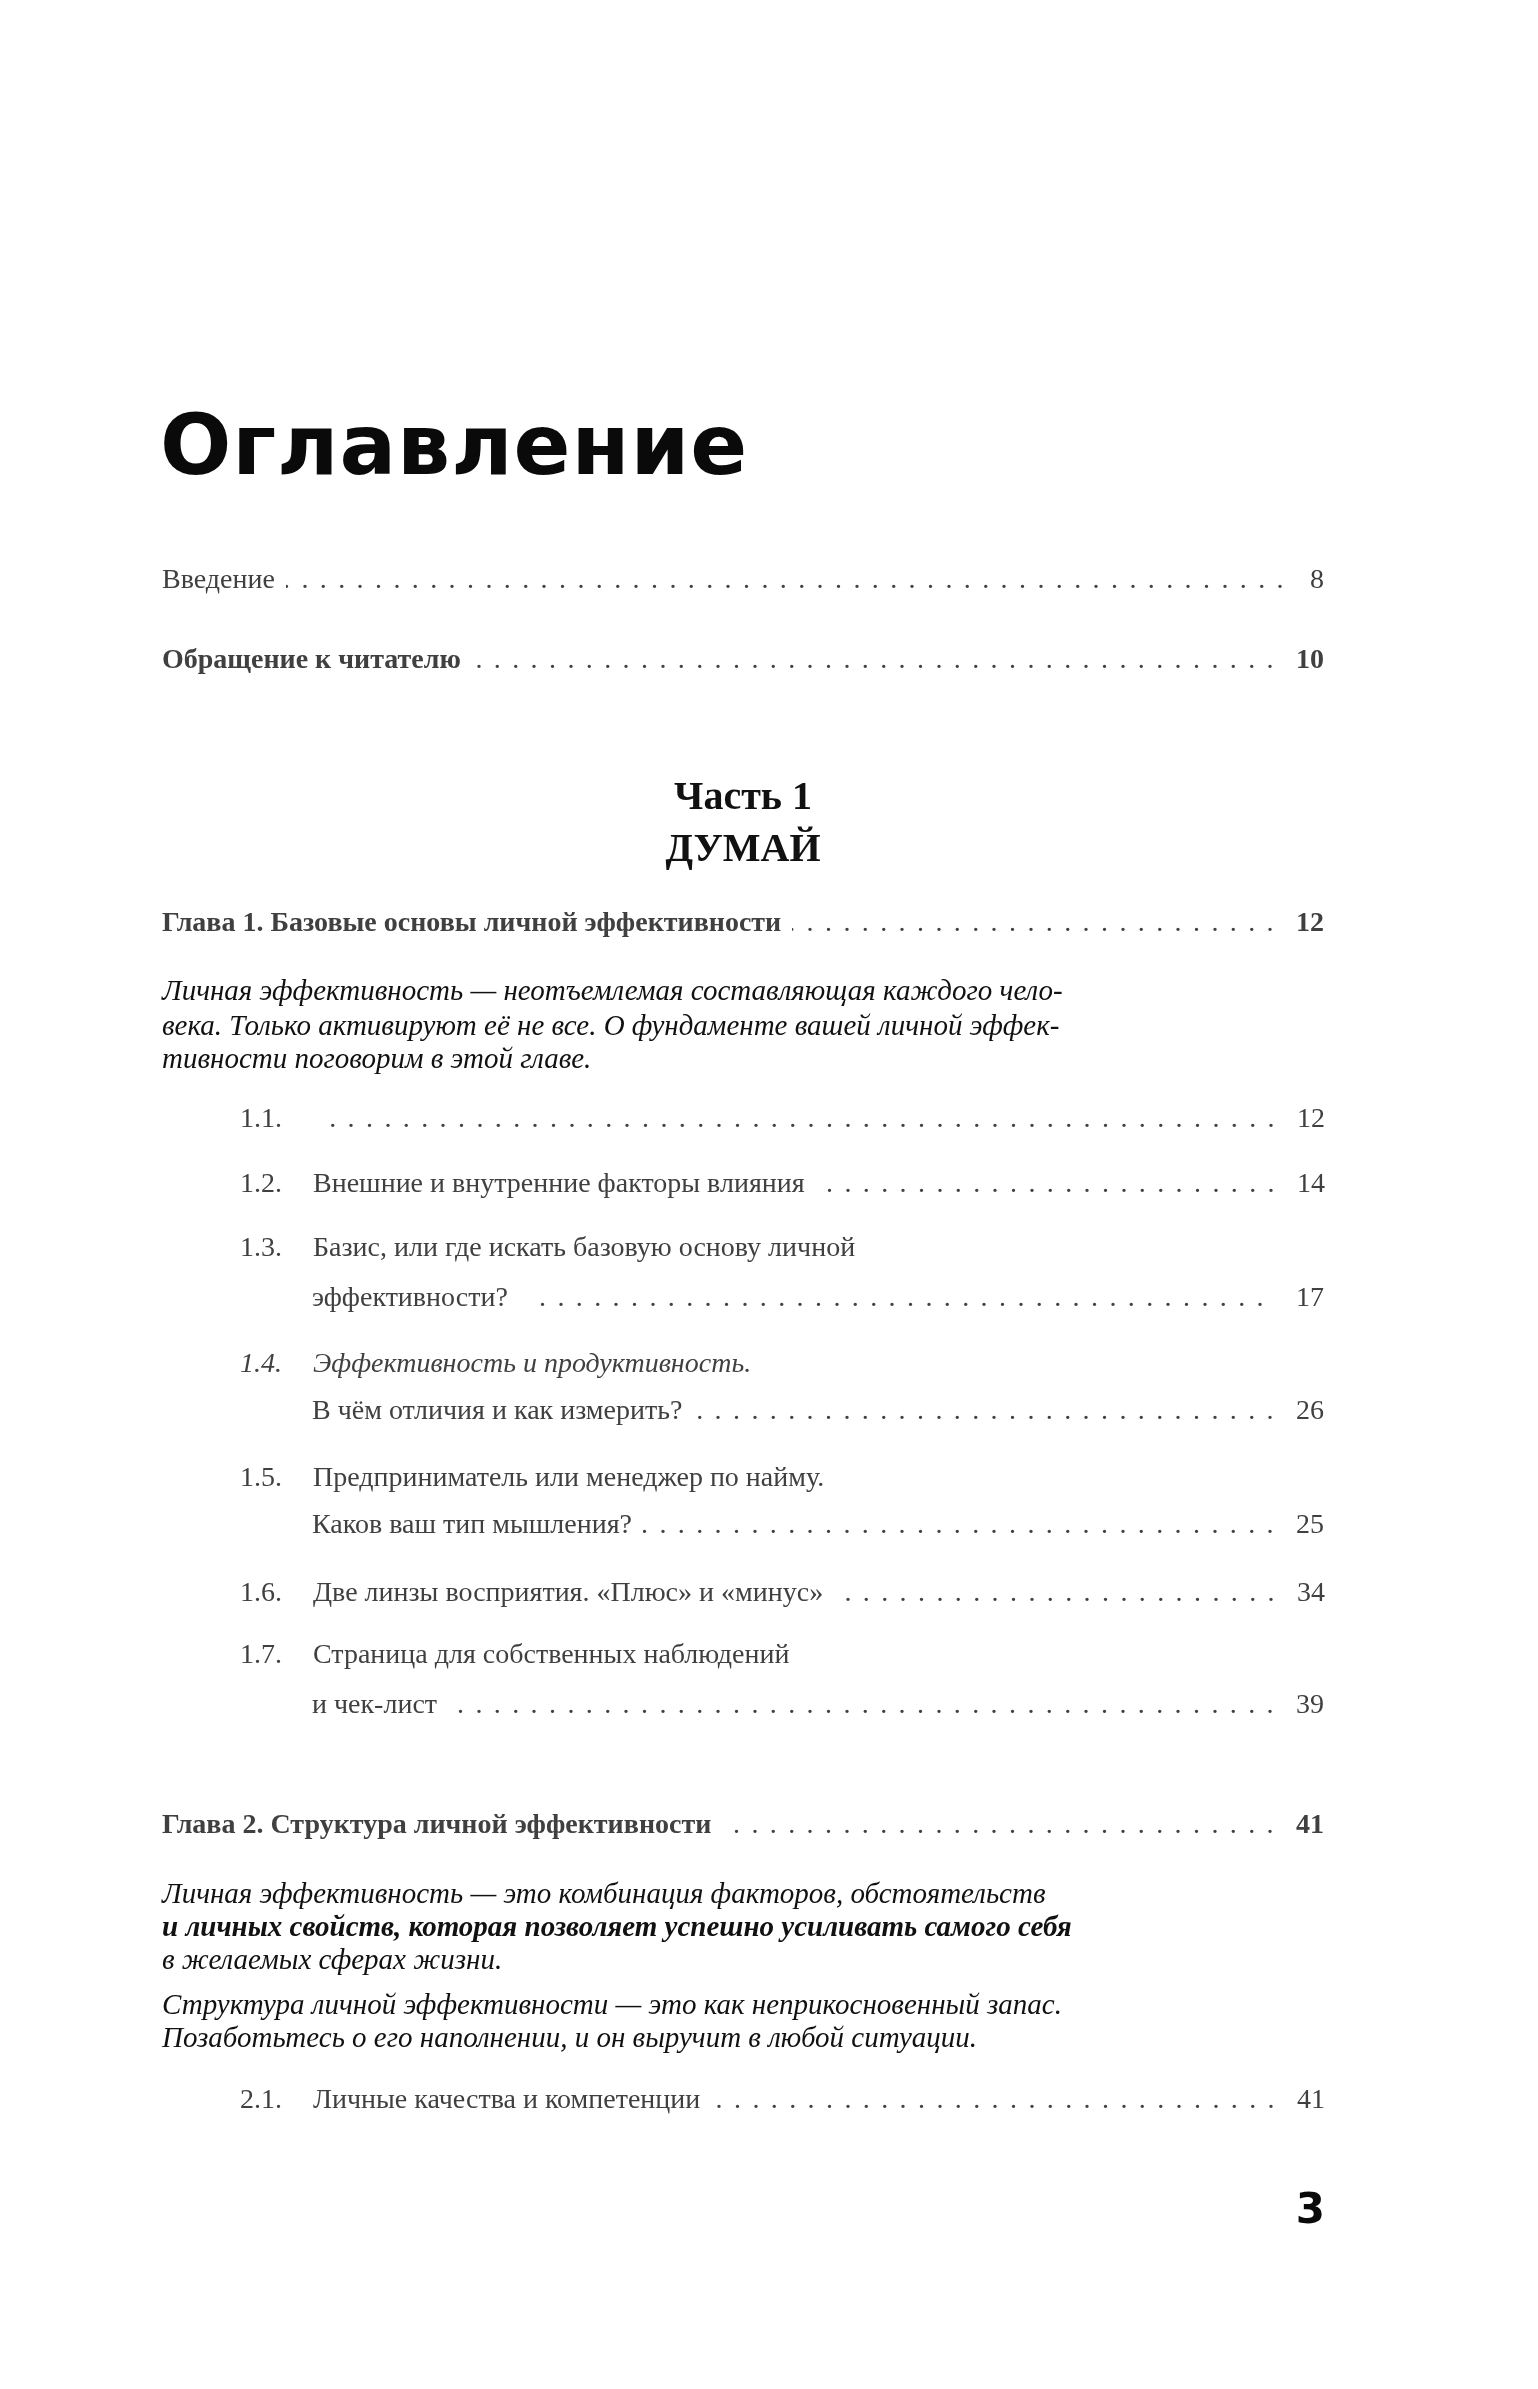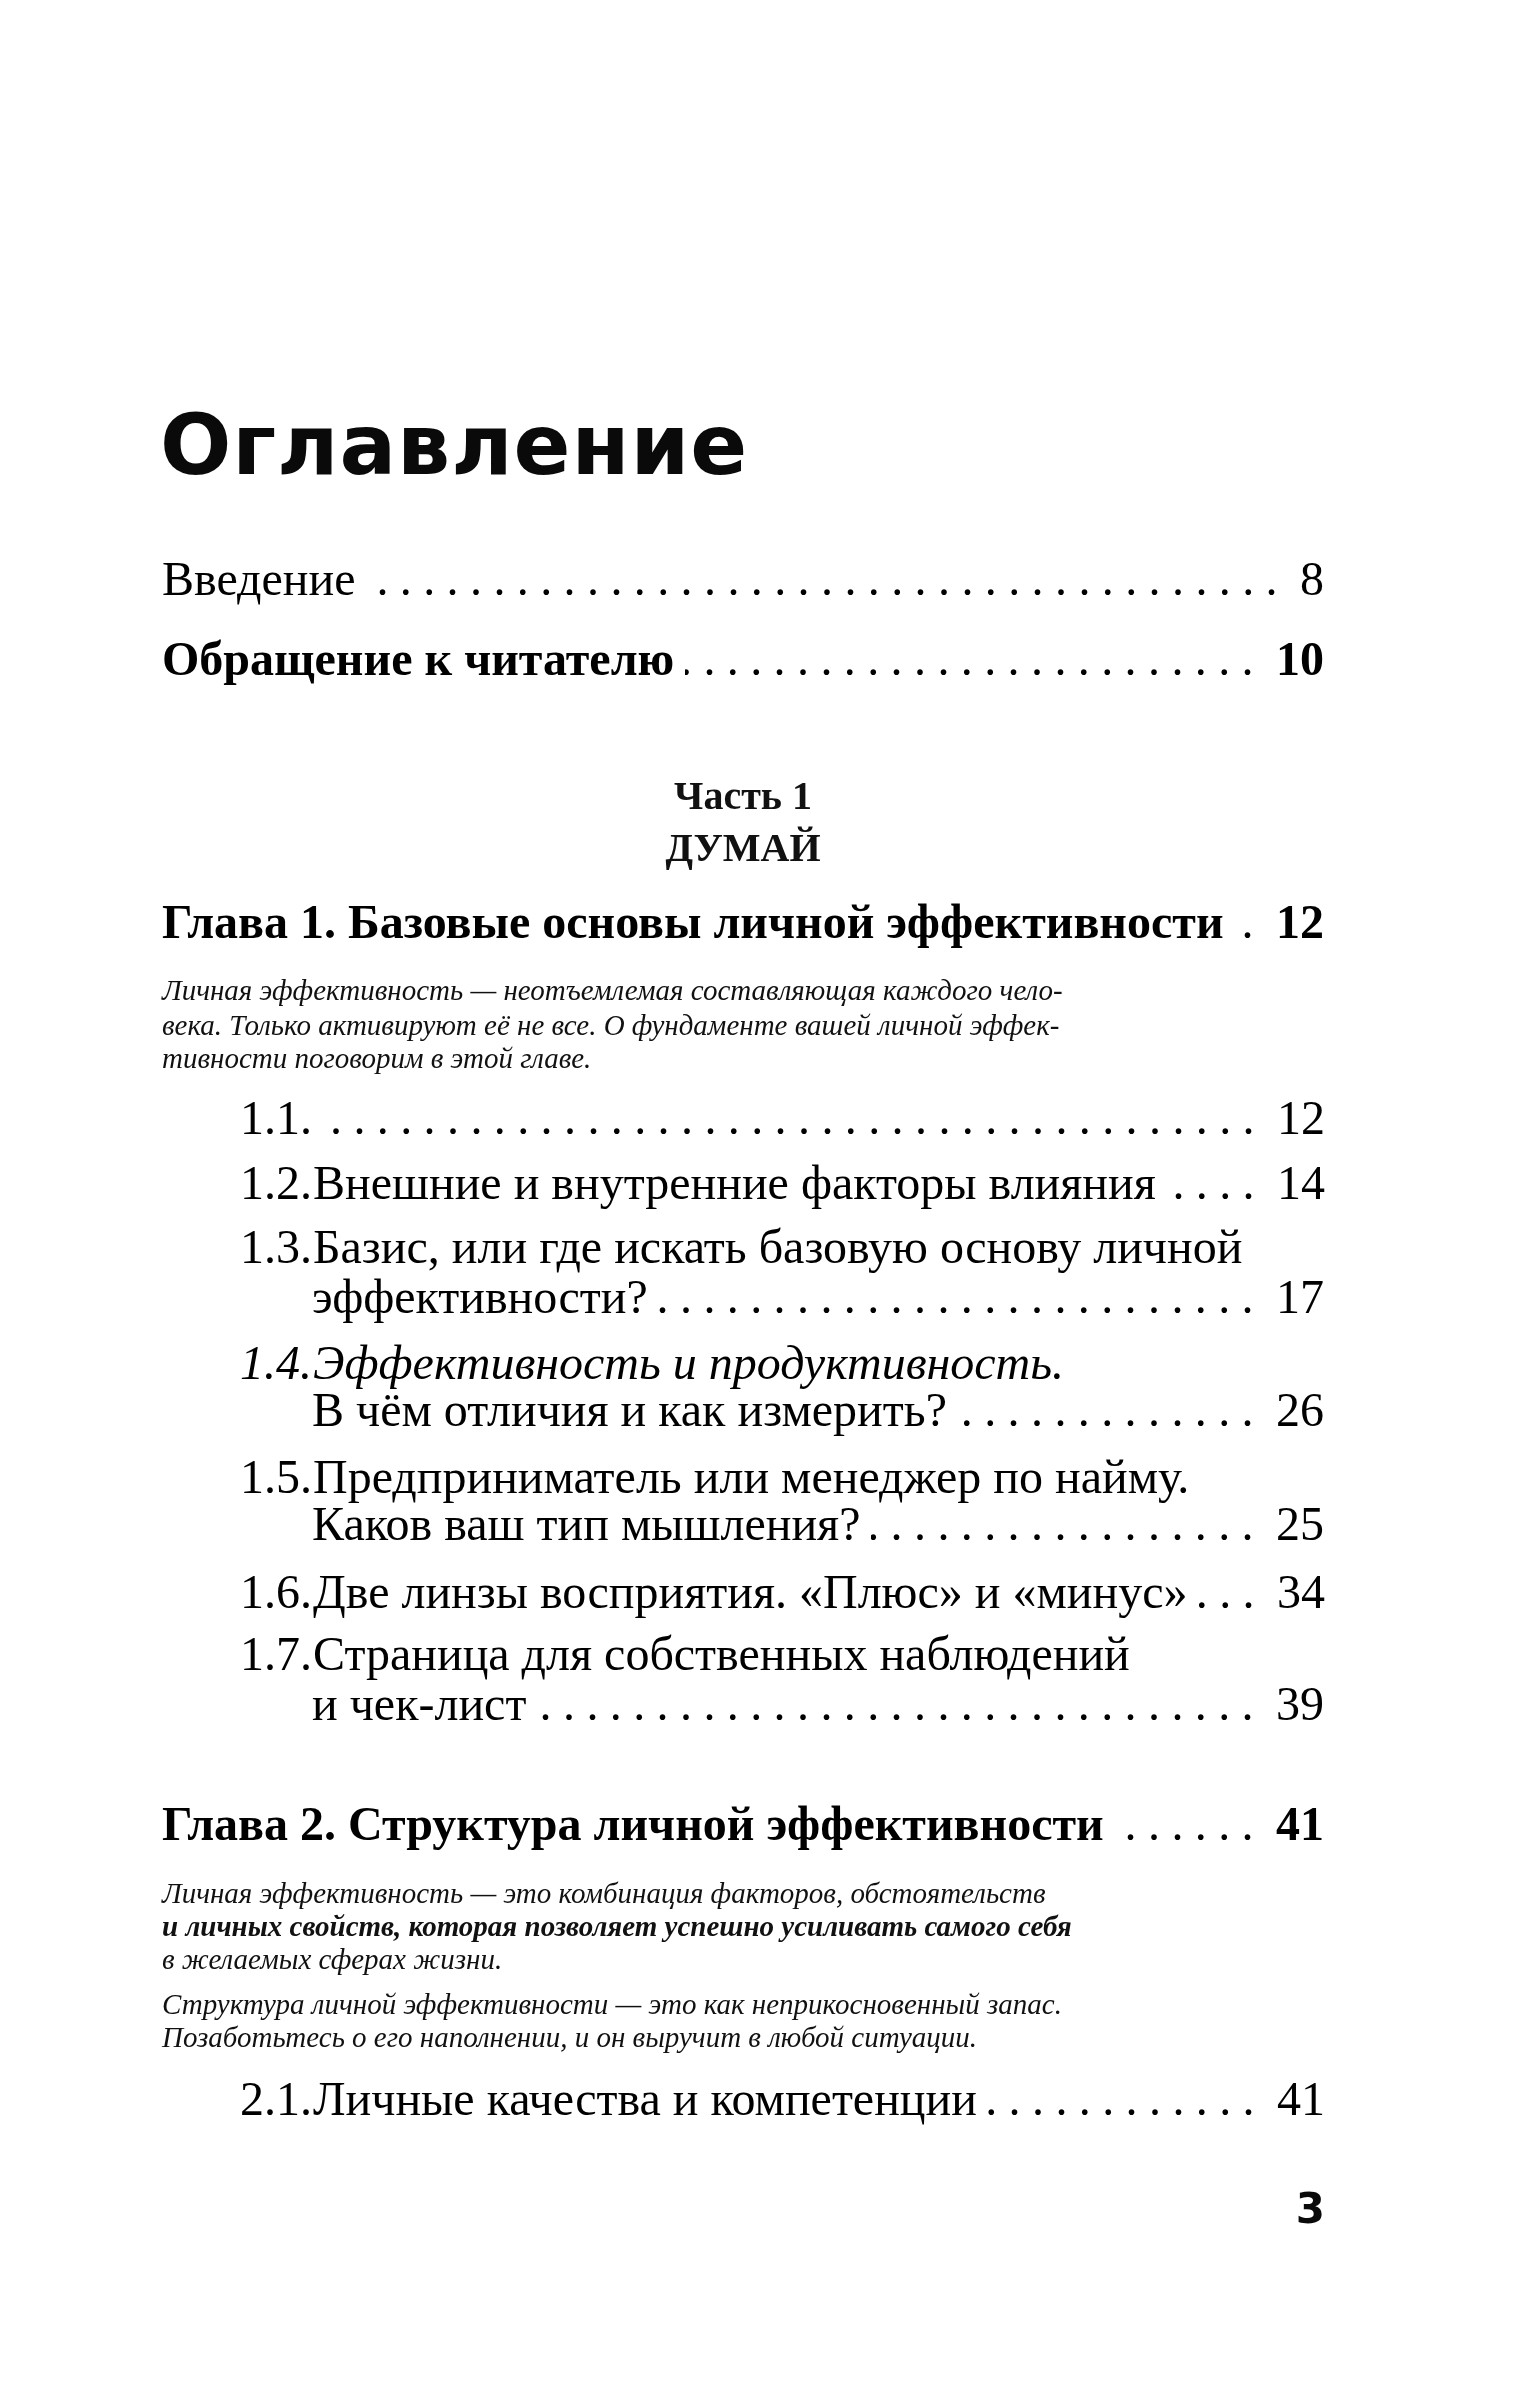--- a/index.html
+++ b/index.html
@@ -6,21 +6,21 @@
   body { width: 1539px; height: 2389px; position: relative; overflow: hidden; color: #111111; }
   .page { position: absolute; left: 0; top: 0; width: 1539px; height: 2389px; background: #ffffff; }
   .abs { position: absolute; white-space: nowrap; }
   .title {
     font-family: "DejaVu Sans", sans-serif; font-weight: bold; font-size: 84px;
     left: 160px; top: 363px; line-height: 109px; letter-spacing: 0.9px; color: #0a0a0a; margin-top: 28px;
   }
   .row {
     position: absolute; left: 162px; width: 1162px; height: 46px;
     display: flex; align-items: flex-start;
-    font-family: "Liberation Serif", serif; font-size: 48px; line-height: 46px; color: #000000;
+    font-family: "Liberation Serif", serif; font-size: 28px; line-height: 46px; color: #404040;
   }
   .row.bold { font-weight: bold; }
   .row.sub { left: 240px; width: 1085px; }
   .row .num { display: inline-block; width: 73px; flex: none; }
   .row .label { flex: none; white-space: nowrap; }
   .row .leader {
     flex: 1 1 auto; overflow: hidden; white-space: nowrap; margin: 0 11px;
     letter-spacing: 11.4px; font-weight: normal; text-align: right; direction: rtl;
   }
   .row .page-num { flex: none; text-align: right; min-width: 18px; }
@@ -77,21 +77,21 @@
     <span class="num">1.2.</span>
     <span class="label">Внешние и внутренние факторы влияния</span>
     <span class="leader">................................................................................................................</span>
     <span class="page-num">14</span>
   </div>
 
   <div class="row sub" style="top:1224px;">
     <span class="num">1.3.</span>
     <span class="label">Базис, или где искать базовую основу личной</span>
   </div>
-  <div class="row sub" style="top:1274px; left:312px; width:1012px;">
+  <div class="row sub" style="top:1274px; left:312px; width:1012px;gap:10px;">
     <span class="label">эффективности?</span>
     <span class="leader">................................................................................................................</span>
     <span class="page-num">17</span>
   </div>
 
   <div class="row sub" style="top:1340px;font-style:italic;">
     <span class="num">1.4.</span>
     <span class="label">Эффективность и продуктивность.</span>
   </div>
   <div class="row sub" style="top:1387px; left:312px; width:1012px;">

